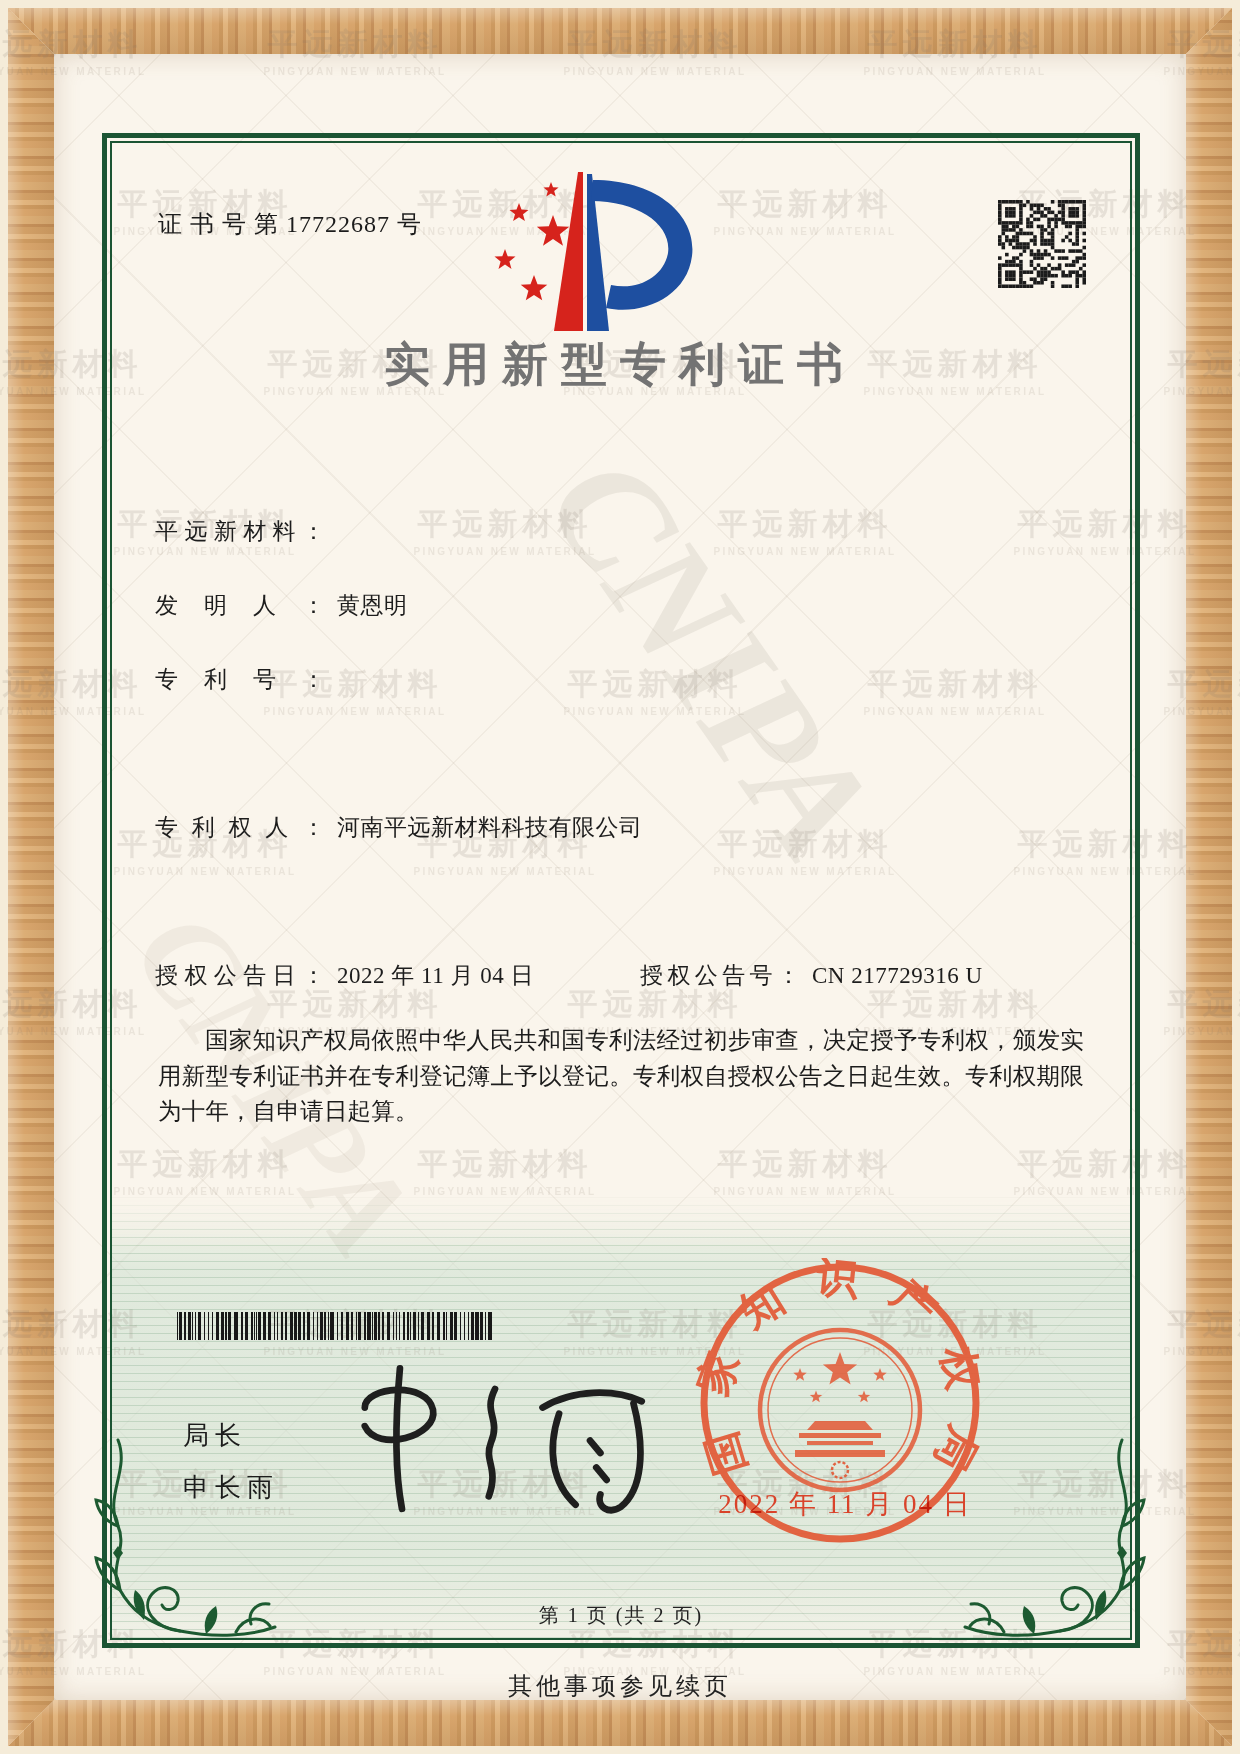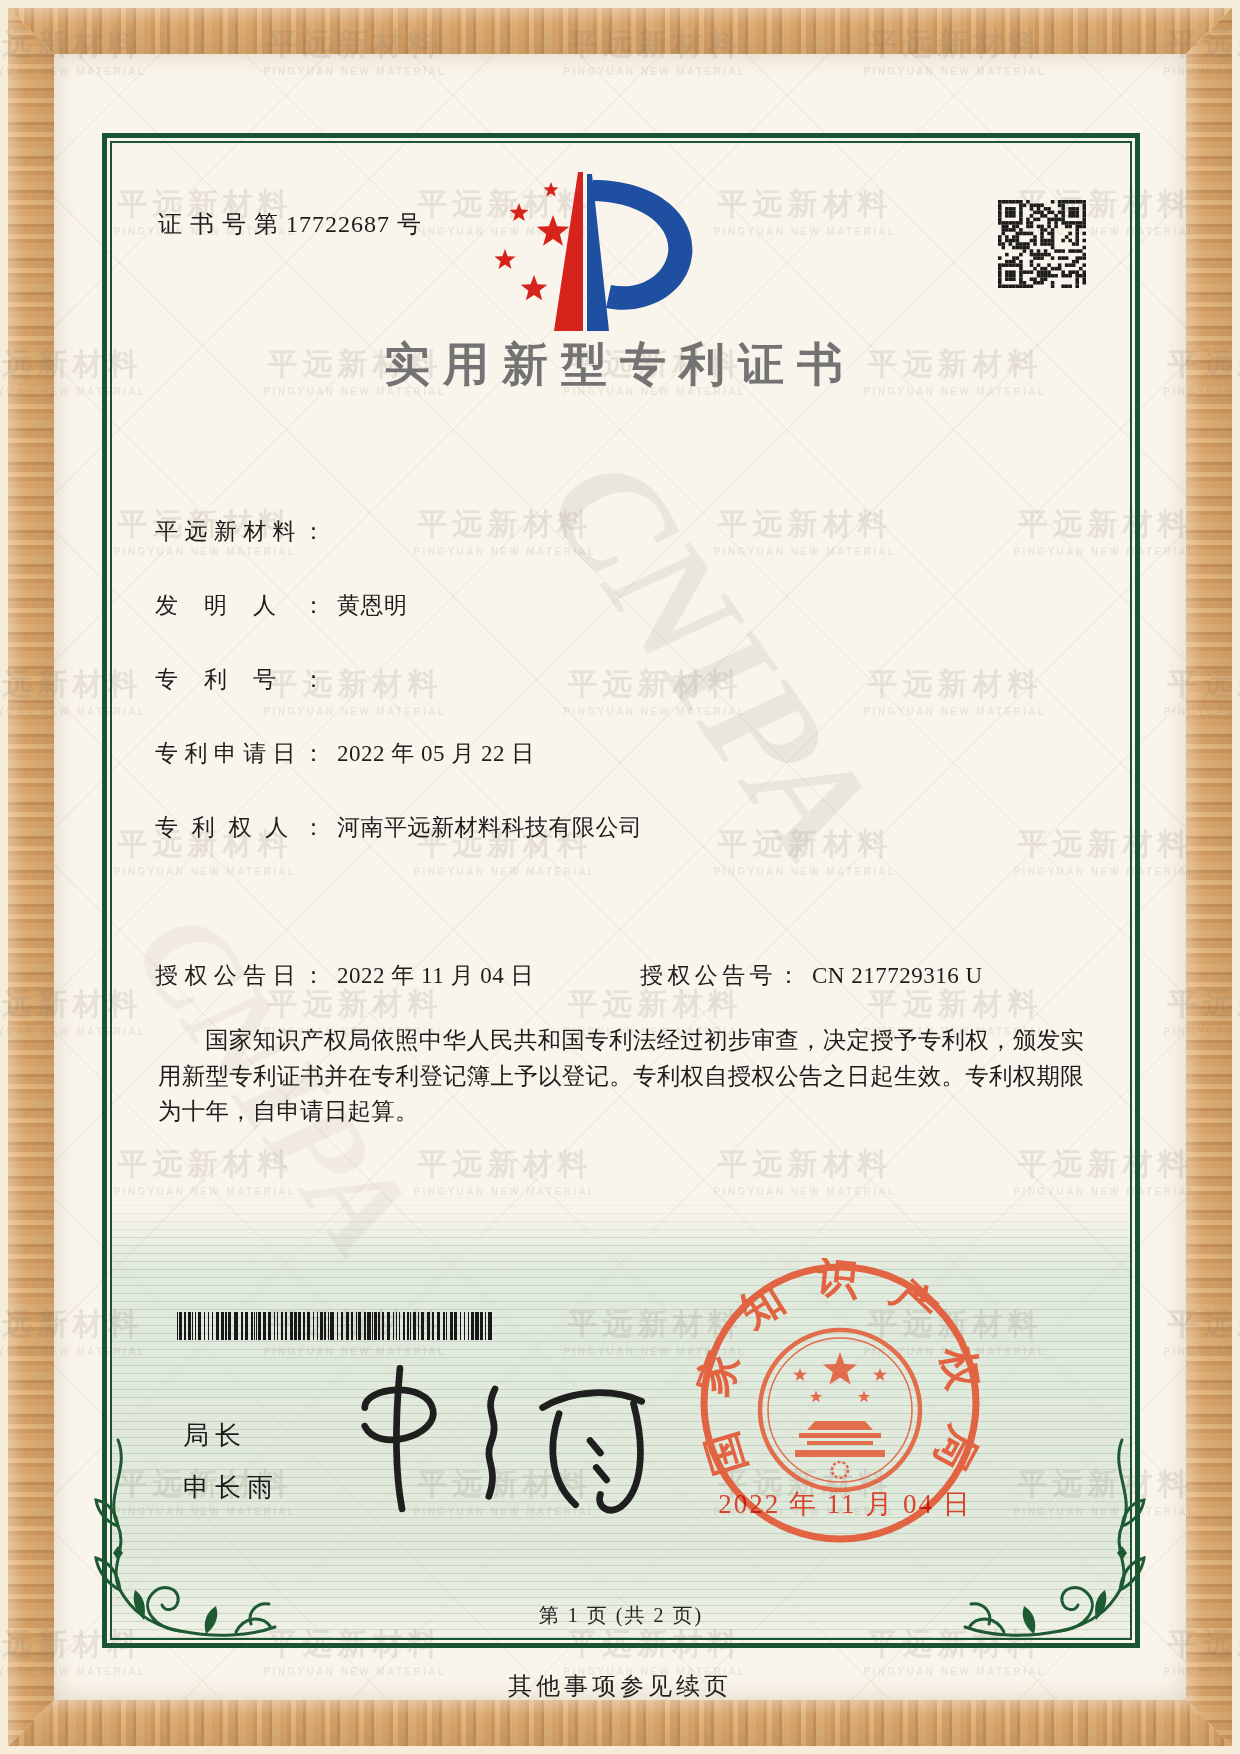--- a/index.html
+++ b/index.html
@@ -685,24 +685,20 @@
     <div class="row" style="top:516px">
       <span class="flabel">平远新材料：</span>
     </div>
     <div class="row" style="top:590px">
       <span class="flabel">发明人：</span>
       <span class="fvalue">黄恩明</span>
     </div>
     <div class="row" style="top:664px">
       <span class="flabel">专利号：</span>
     </div>
-    <div class="row" style="top:738px">
-      <span class="flabel">专利申请日：</span>
-      <span class="fvalue">2022 年 05 月 22 日</span>
-    </div>
     <div class="row" style="top:812px">
       <span class="flabel">专利权人：</span>
       <span class="fvalue">河南平远新材料科技有限公司</span>
     </div>
 
     <div class="row grant" style="top:960px">
       <span class="flabel">授权公告日：</span>
       <span class="fvalue" style="flex:none">2022 年 11 月 04 日</span>
       <span class="pair2">
         <span class="flabel">授权公告号：</span>

